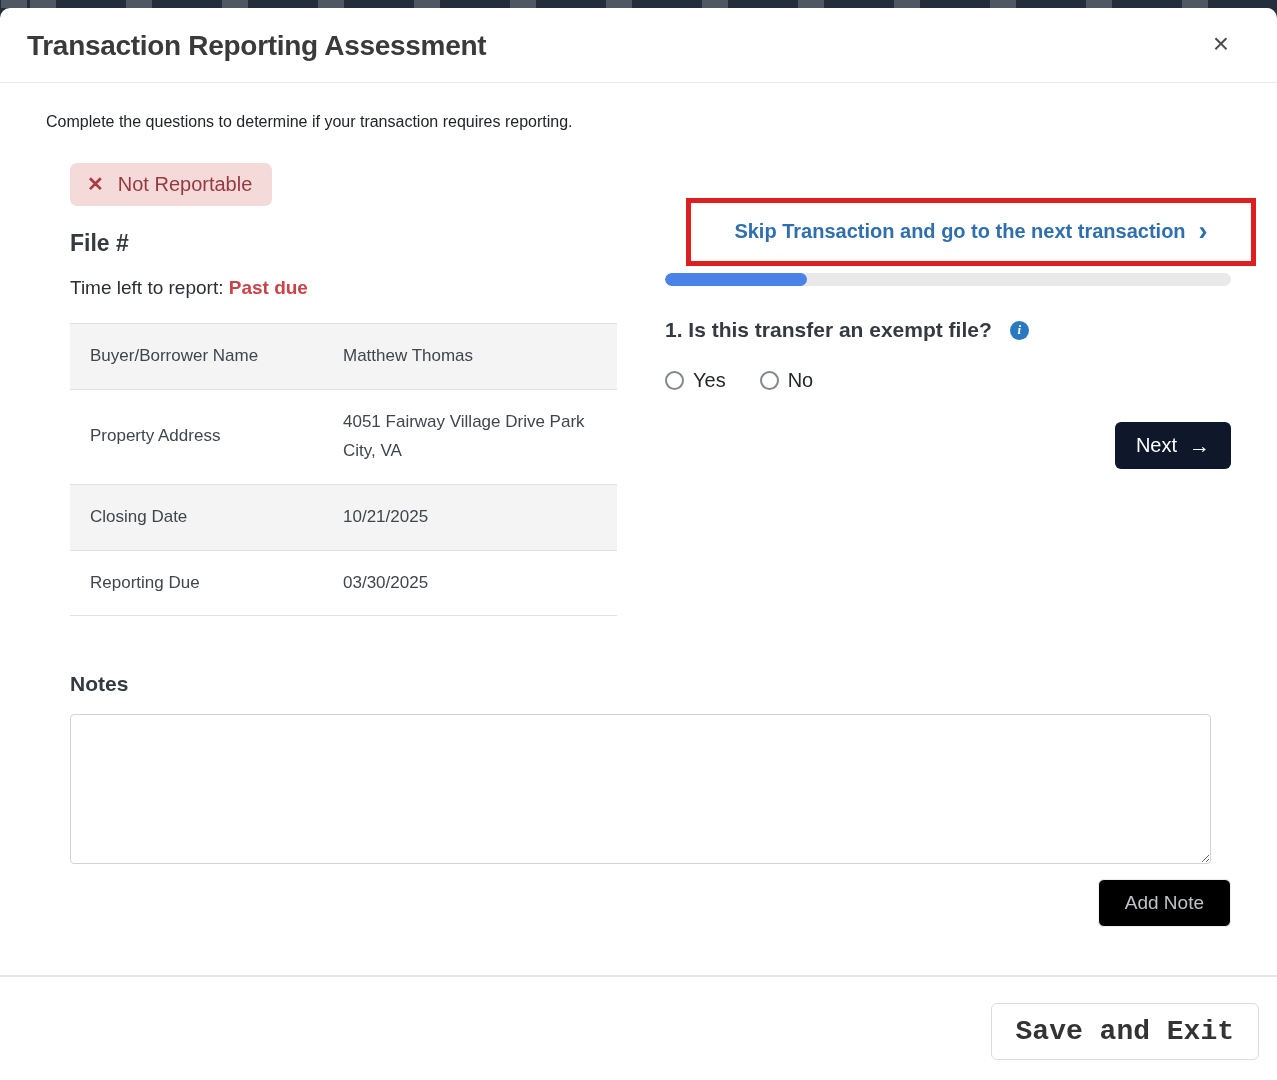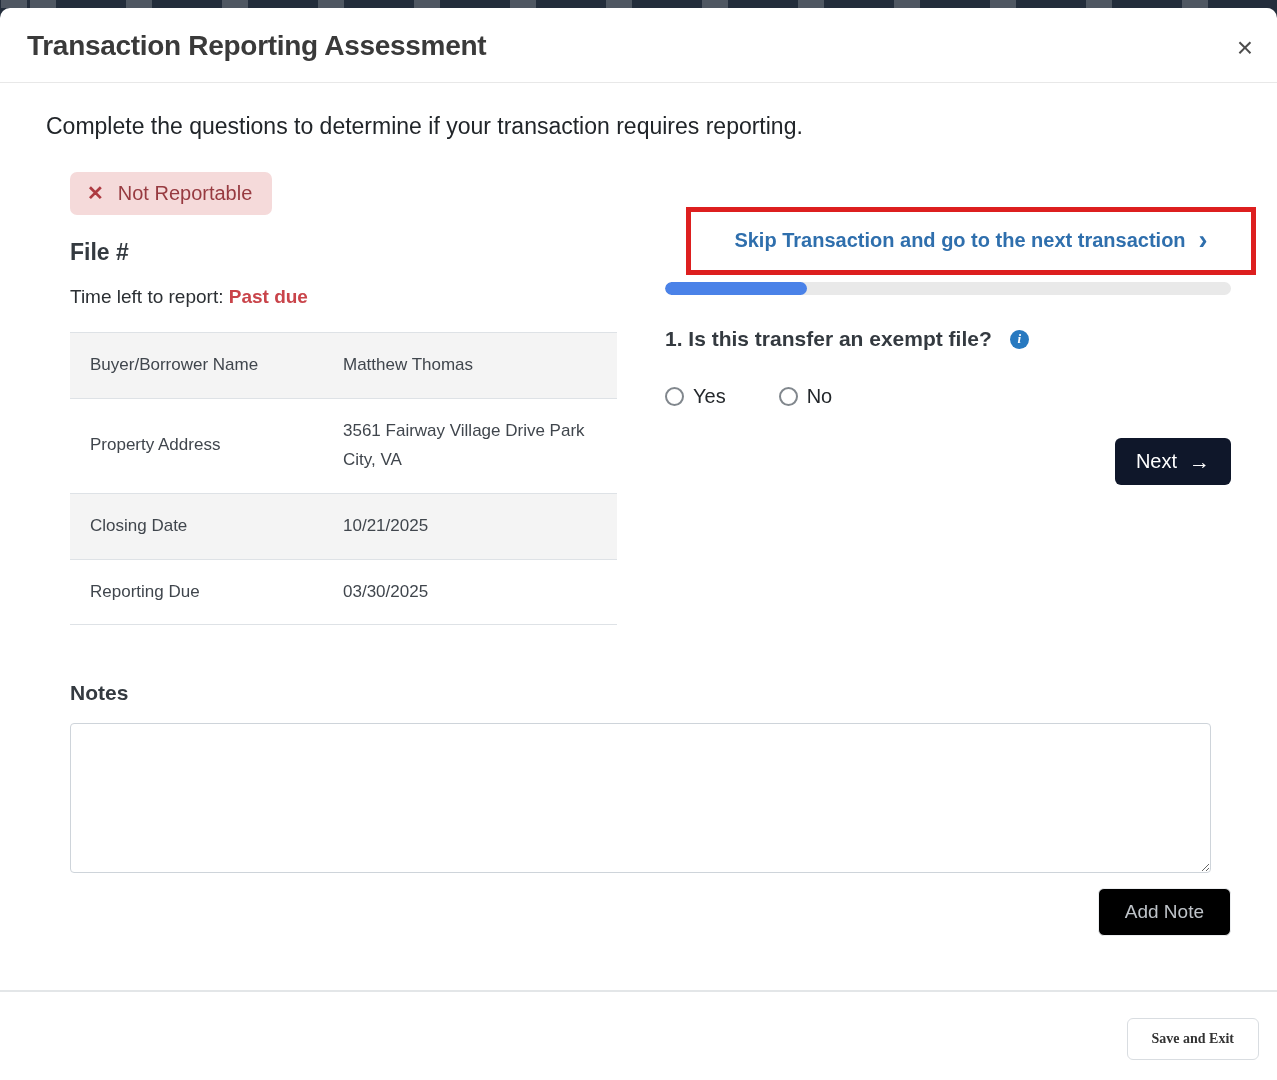--- a/index.html
+++ b/index.html
@@ -22,23 +22,23 @@
     height: 1072px;
     background: #ffffff;
     border-radius: 10px 10px 0 0;
     display: flex;
     flex-direction: column;
     color: #212529;
     box-sizing: border-box;
   }
   .modal-header {
     display: flex;
-    align-items: flex-end;
+    align-items: flex-start;
     justify-content: space-between;
-    padding: 22px 16px 20px 27px;
+    padding: 22px 40px 20px 27px;
     border-bottom: 1px solid #e8e8e8;
     flex-shrink: 0;
   }
   .modal-title {
     font-size: 28px;
     font-weight: 700;
     color: #3a3a3a;
     letter-spacing: -0.3px;
   }
   .close-btn {
@@ -49,21 +49,21 @@
     color: #4d4d4d;
     cursor: pointer;
     padding: 0 8px;
     font-family: "Liberation Sans", sans-serif;
   }
   .modal-body {
     padding: 30px 46px 0 46px;
     flex: 1;
   }
   .intro {
-    font-size: 23px;
+    font-size: 16px;
     margin: 0 0 32px 0;
     color: #212529;
   }
   .columns { display: flex; align-items: flex-start; }
   .left-col {
     width: 571px;
     padding-left: 24px;
     box-sizing: border-box;
     flex-shrink: 0;
   }
@@ -170,24 +170,24 @@
     align-items: center;
     justify-content: center;
     font-size: 13px;
     font-weight: 700;
     font-style: italic;
     font-family: "Liberation Serif", serif;
     flex-shrink: 0;
     cursor: pointer;
   }
   .radio-row {
-    margin-top: 34px;
+    margin-top: 27px;
     display: flex;
     align-items: flex-end;
-    gap: 53px;
+    gap: 34px;
     font-size: 20px;
     color: #23272b;
   }
   .radio-option {
     display: inline-flex;
     align-items: center;
     gap: 9px;
     cursor: pointer;
   }
   .radio-circle {
@@ -249,29 +249,29 @@
 
   
   .modal-footer {
     border-top: 2px solid #e3e6e8;
     margin-top: 24px;
     padding: 26px 18px 20px 0;
     text-align: right;
     flex-shrink: 0;
   }
   .save-btn {
-    font-size: 14px;
+    font-size: 28px;
     font-weight: 600;
     color: #333333;
     background: #ffffff;
     border: 1px solid #d9dde1;
     border-radius: 6px;
     padding: 12px 24px;
     cursor: pointer;
-    font-family: Liberation Serif, serif;
+    font-family: Liberation Mono, monospace;
   }
 </style>
 </head>
 <body>
 
 <div class="topbar"></div>
 
 <div class="modal">
 
   <div class="modal-header">
@@ -300,21 +300,21 @@
         </div>
 
         <table class="details-table">
           <tbody>
             <tr>
               <td class="label-cell">Buyer/Borrower Name</td>
               <td>Matthew Thomas</td>
             </tr>
             <tr>
               <td class="label-cell">Property Address</td>
-              <td>3561 Fairway Village Drive Park City, VA</td>
+              <td>4051 Fairway Village Drive Park City, VA</td>
             </tr>
             <tr>
               <td class="label-cell">Closing Date</td>
               <td>10/21/2025</td>
             </tr>
             <tr>
               <td class="label-cell">Reporting Due</td>
               <td>03/30/2025</td>
             </tr>
           </tbody>

